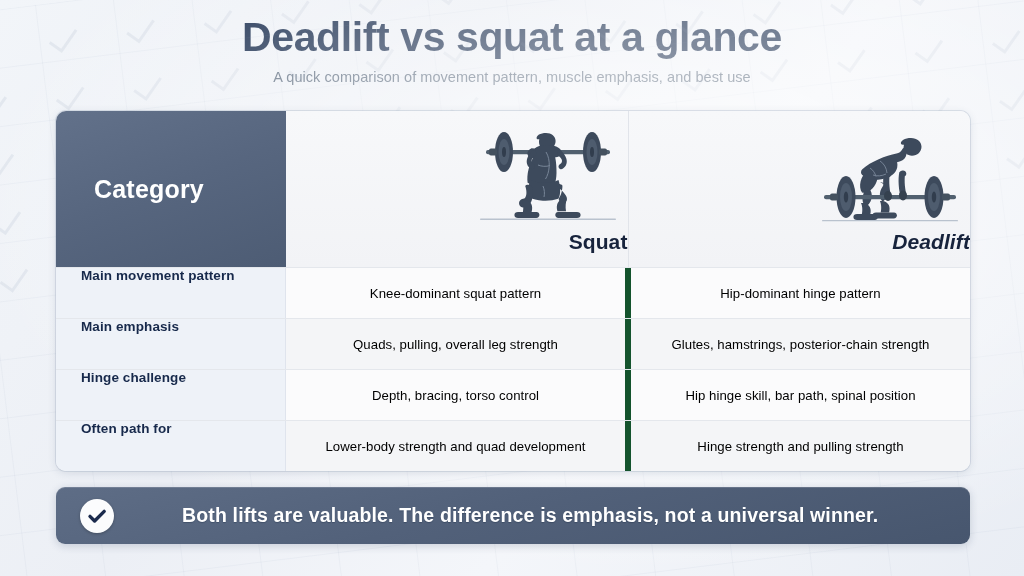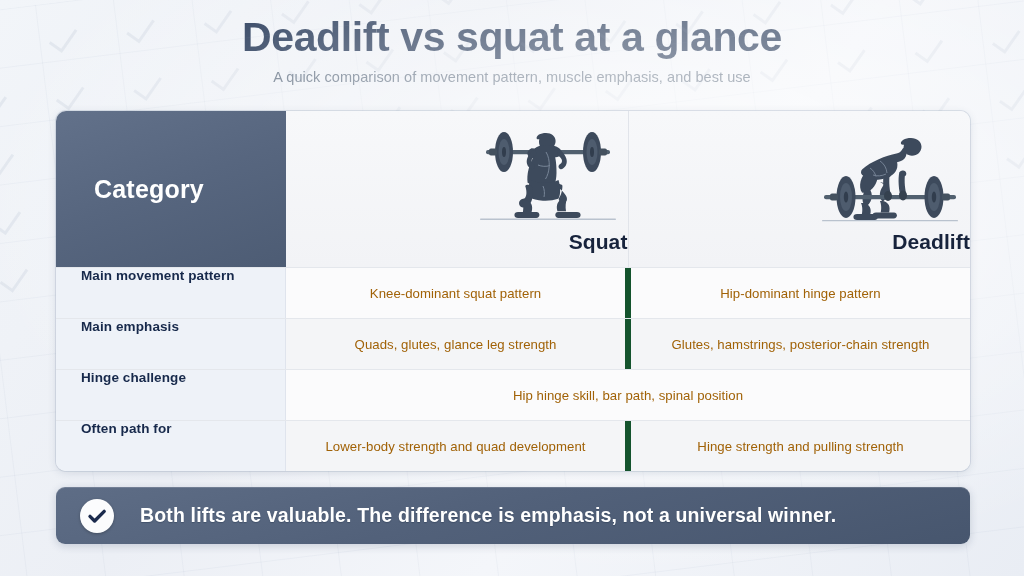--- a/index.html
+++ b/index.html
@@ -112,21 +112,21 @@
   .cell-head {
     flex:1 1 0;
     background:linear-gradient(180deg,#f7f8fa 0%,#f2f3f6 100%);
     display:flex;
     flex-direction:column;
     align-items:flex-end;
     justify-content:flex-end;
     padding-bottom:13px;
     position:relative;
   }
-  .cell-head + .cell-head { border-left:1px solid #e1e4ea; }
+  .cell-head + .cell-head { border-left:1px solid #e1e4ea;font-style:italic; }
   .lift-figure { height:96px; display:flex; align-items:flex-end; justify-content:center; }
   .lift-figure svg { display:block; }
   .lift-name {
     margin-top:7px;
     font-size:21px;
     font-weight:bold;
     color:#17233c;
     letter-spacing:.1px;
   }
 
@@ -147,37 +147,38 @@
   }
   .cell-val {
     flex:1 1 0;
     display:flex; align-items:center; justify-content:center;
     padding:0 12px;
     text-align:center;
   }
   .cell-val + .cell-val { border-left:6px solid #14532d; }
   .cell-val-text {
     font-size:13.2px;
-    color:#a16207;
+    color:#000000;
     letter-spacing:.05px;
   }
   .body-row.odd  .cell-val { background:#fbfbfc; }
   .body-row.even .cell-val { background:#f4f5f7; }
 
   
   .footer-banner {
     position:absolute;
     left:56px; top:487px;
     width:914px; height:57px;
     border-radius:9px;
     background:linear-gradient(165deg,#5e6d86 0%,#52617a 45%,#47566e 100%);
     box-shadow:0 2px 8px rgba(40,60,95,.20), inset 0 1px 0 rgba(255,255,255,.14);
     display:flex;
     align-items:center;
     padding-left:24px;
+    gap:42px;
   }
   .check-badge {
     width:34px; height:34px;
     flex:0 0 34px;
     border-radius:50%;
     background:#fbfcfd;
     display:flex; align-items:center; justify-content:center;
     box-shadow:0 1px 3px rgba(0,0,0,.25);
   }
   .check-badge svg { display:block; }
@@ -409,30 +410,33 @@
       <div class="cell-val">
         <span class="cell-val-text">Hip-dominant hinge pattern</span>
       </div>
     </div>
 
     <div class="row body-row even">
       <div class="cell-label">
         <span class="cell-label-text">Main emphasis</span>
       </div>
       <div class="cell-val">
-        <span class="cell-val-text">Quads, glutes, glance leg strength</span>
+        <span class="cell-val-text">Quads, pulling, overall leg strength</span>
       </div>
       <div class="cell-val">
         <span class="cell-val-text">Glutes, hamstrings, posterior-chain strength</span>
       </div>
     </div>
 
     <div class="row body-row odd">
       <div class="cell-label">
         <span class="cell-label-text">Hinge challenge</span>
+      </div>
+      <div class="cell-val">
+        <span class="cell-val-text">Depth, bracing, torso control</span>
       </div>
       <div class="cell-val">
         <span class="cell-val-text">Hip hinge skill, bar path, spinal position</span>
       </div>
     </div>
 
     <div class="row body-row even">
       <div class="cell-label">
         <span class="cell-label-text">Often path for</span>
       </div>

